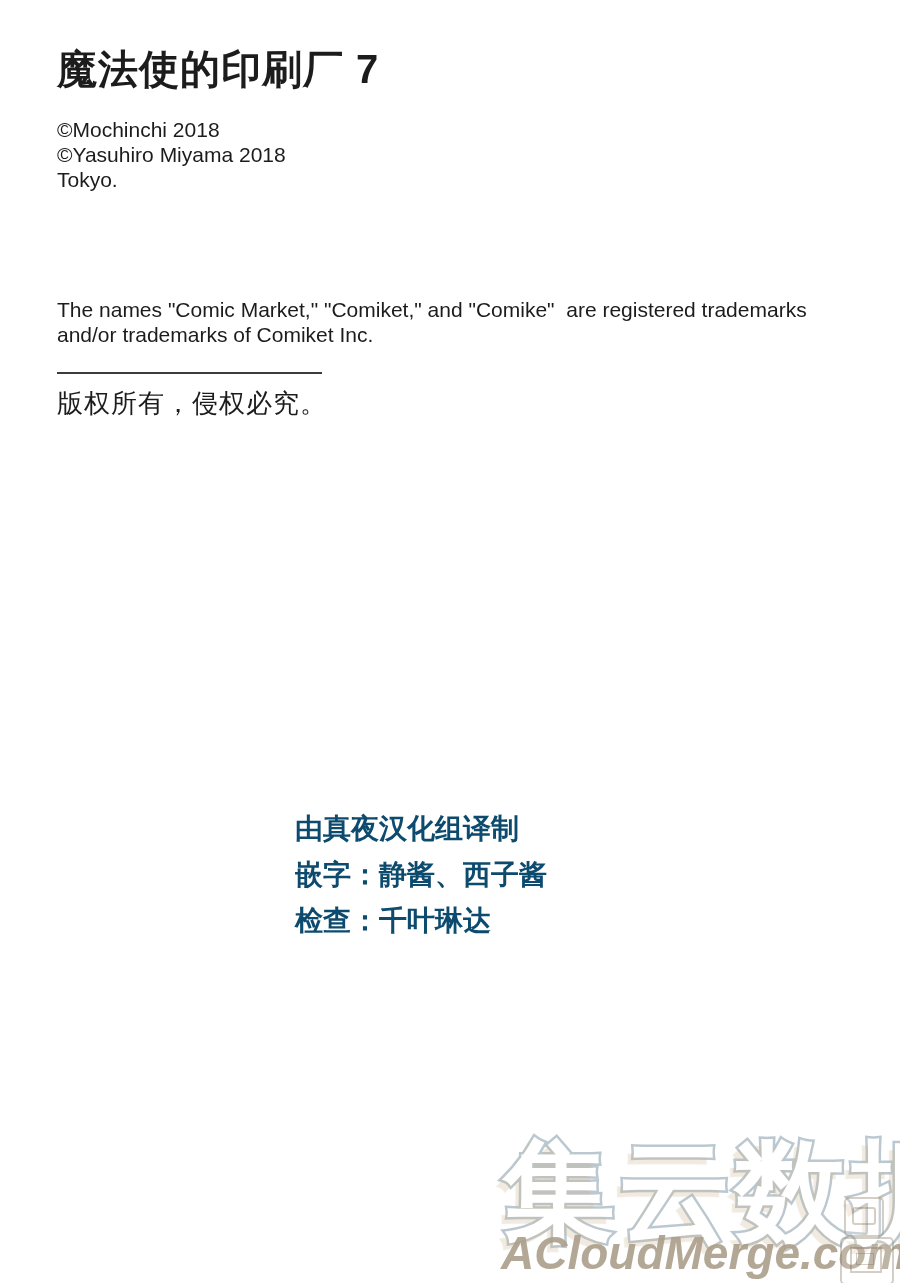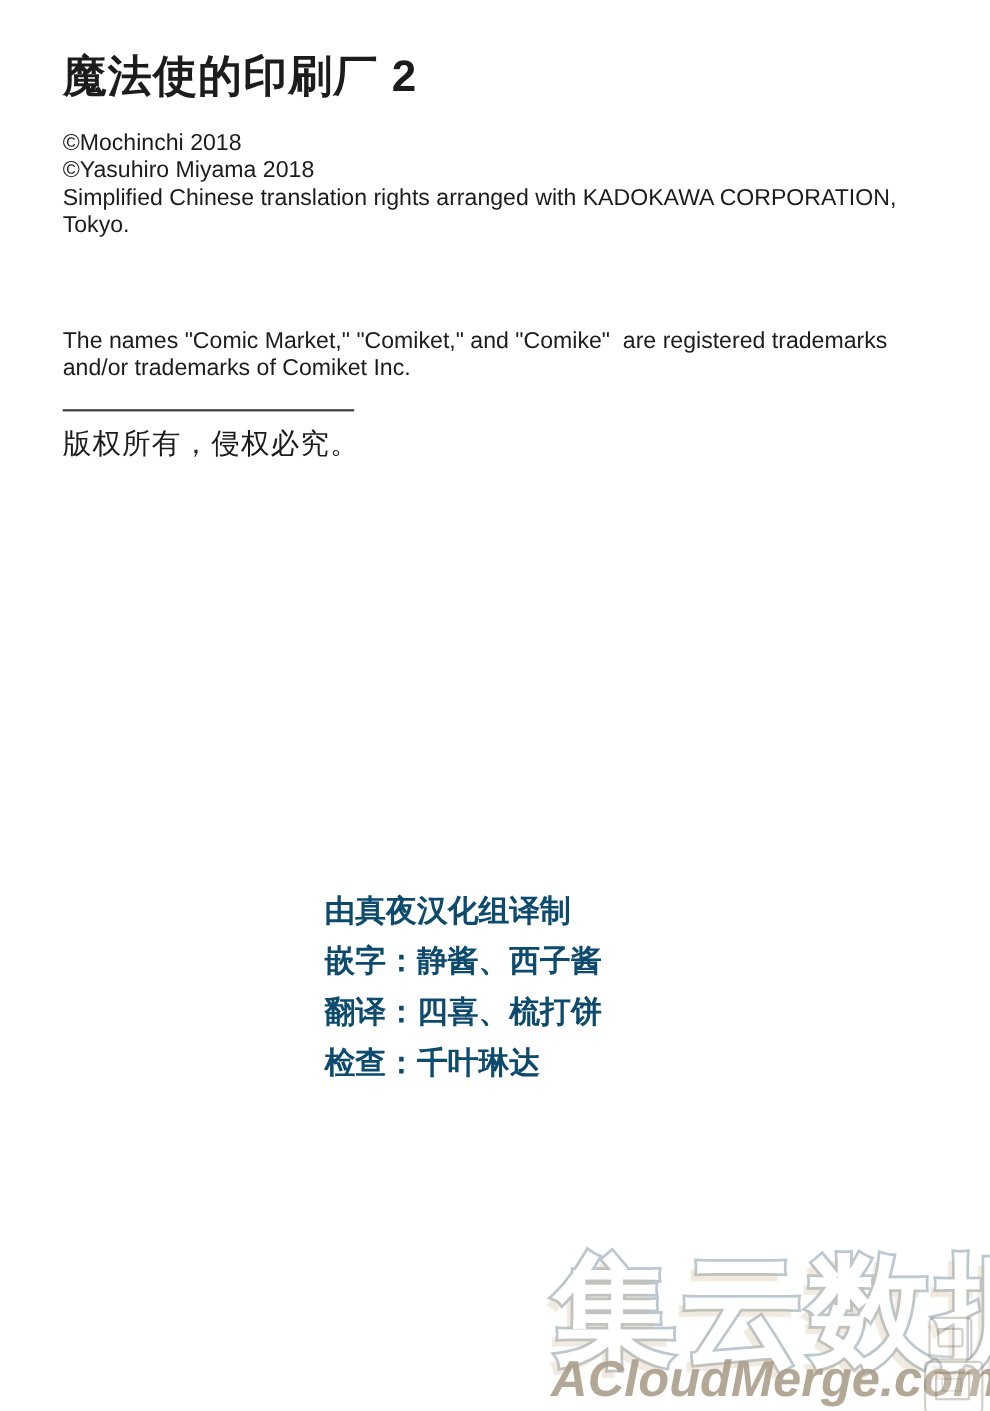--- a/index.html
+++ b/index.html
@@ -72,44 +72,42 @@
   .corner-stamp .box2:after{
     content:"";position:absolute;left:14px;top:14px;width:16px;height:10px;
     border:1px solid #9a8d77;
   }
 </style>
 </head>
 <body>
 
 <div class="page">
 
-  <h1 class="title">魔法使的印刷厂 2</h1>
+  <h1 class="title">魔法使的印刷厂 7</h1>
 
   <div class="textblock colophon">
     <div class="line">©Mochinchi 2018</div>
     <div class="line">©Yasuhiro Miyama 2018</div>
-    <div class="line">Simplified Chinese translation rights arranged with KADOKAWA CORPORATION,</div>
     <div class="line">Tokyo.</div>
   </div>
 
   <div class="textblock trademark">
     <div class="line">The names "Comic Market," "Comiket," and "Comike"  are registered trademarks</div>
     <div class="line">and/or trademarks of Comiket Inc.</div>
   </div>
 
   <div class="rule"></div>
 
   <div class="textblock rights">
     <div class="line">版权所有，侵权必究。</div>
   </div>
 
   <div class="credits">
     <div class="line">由真夜汉化组译制</div>
     <div class="line">嵌字：静酱、西子酱</div>
-    <div class="line">翻译：四喜、梳打饼</div>
     <div class="line">检查：千叶琳达</div>
   </div>
 
   <div class="wm-cjk">集云数据</div>
   <div class="wm-url">ACloudMerge.com</div>
 
   <div class="corner-stamp">
     <div class="box1"></div>
     <div class="box2"></div>
   </div>

